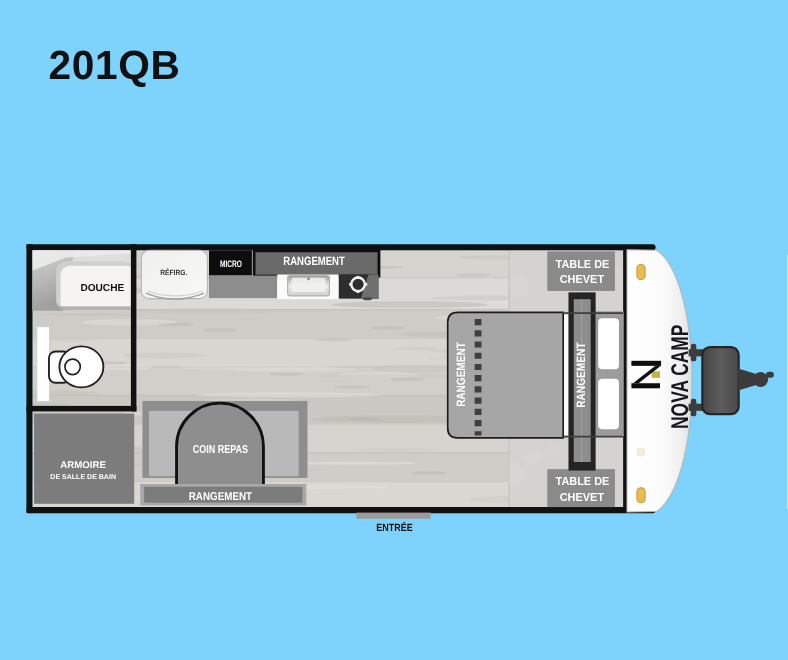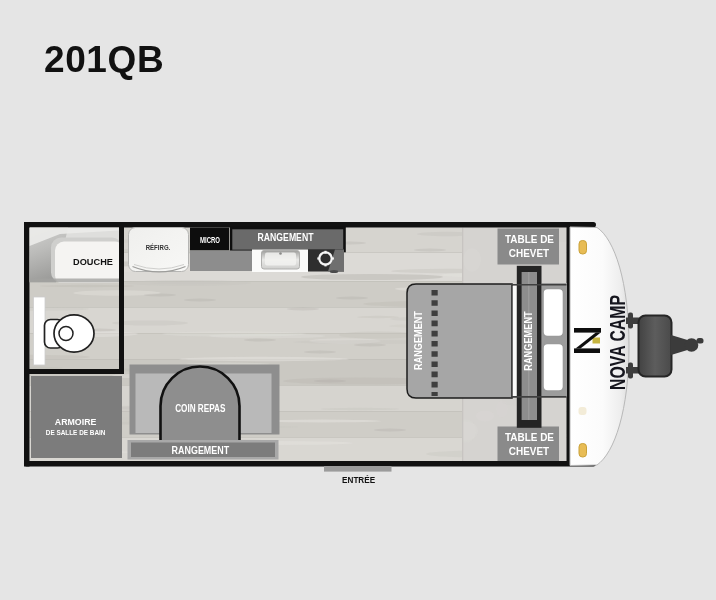--- a/index.html
+++ b/index.html
@@ -1,16 +1,16 @@
 <!DOCTYPE html>
 <html><head>
 <meta charset="utf-8">
 <style>
   html,body{margin:0;padding:0;background:#ffffff;}
-  .page{position:relative;width:716px;height:600px;background:#e5e5e5;overflow:hidden;font-family:"Liberation Sans",sans-serif;text-decoration:underline;}
+  .page{position:relative;width:716px;height:600px;background:#7dd3fc;overflow:hidden;font-family:"Liberation Sans",sans-serif;text-decoration:underline;}
   .title{position:absolute;left:44px;top:41px;font-size:37px;font-weight:700;color:#111;line-height:1;letter-spacing:0.6px;}
 </style>
 </head>
 <body>
 <div class="page">
 
 <div class="title">201QB</div>
 <svg width="716" height="600" viewBox="0 0 716 600" style="position:absolute;left:0;top:0;">
 <defs>
   <linearGradient id="noseg" x1="0" y1="0" x2="1" y2="0">

